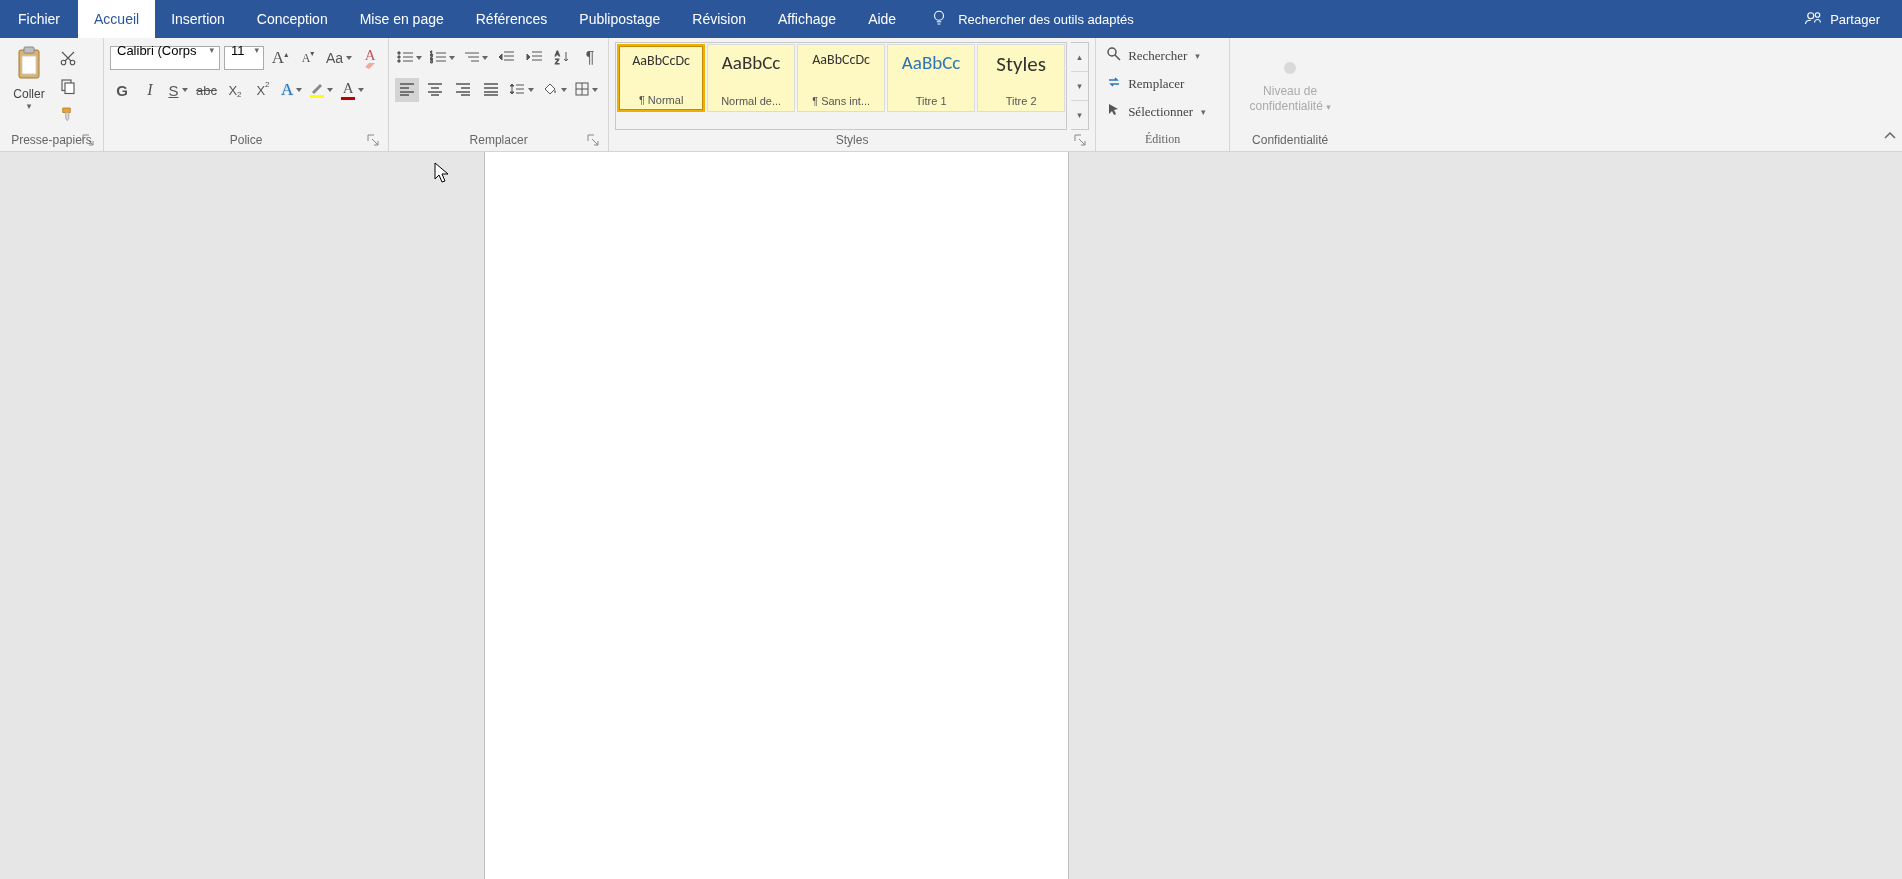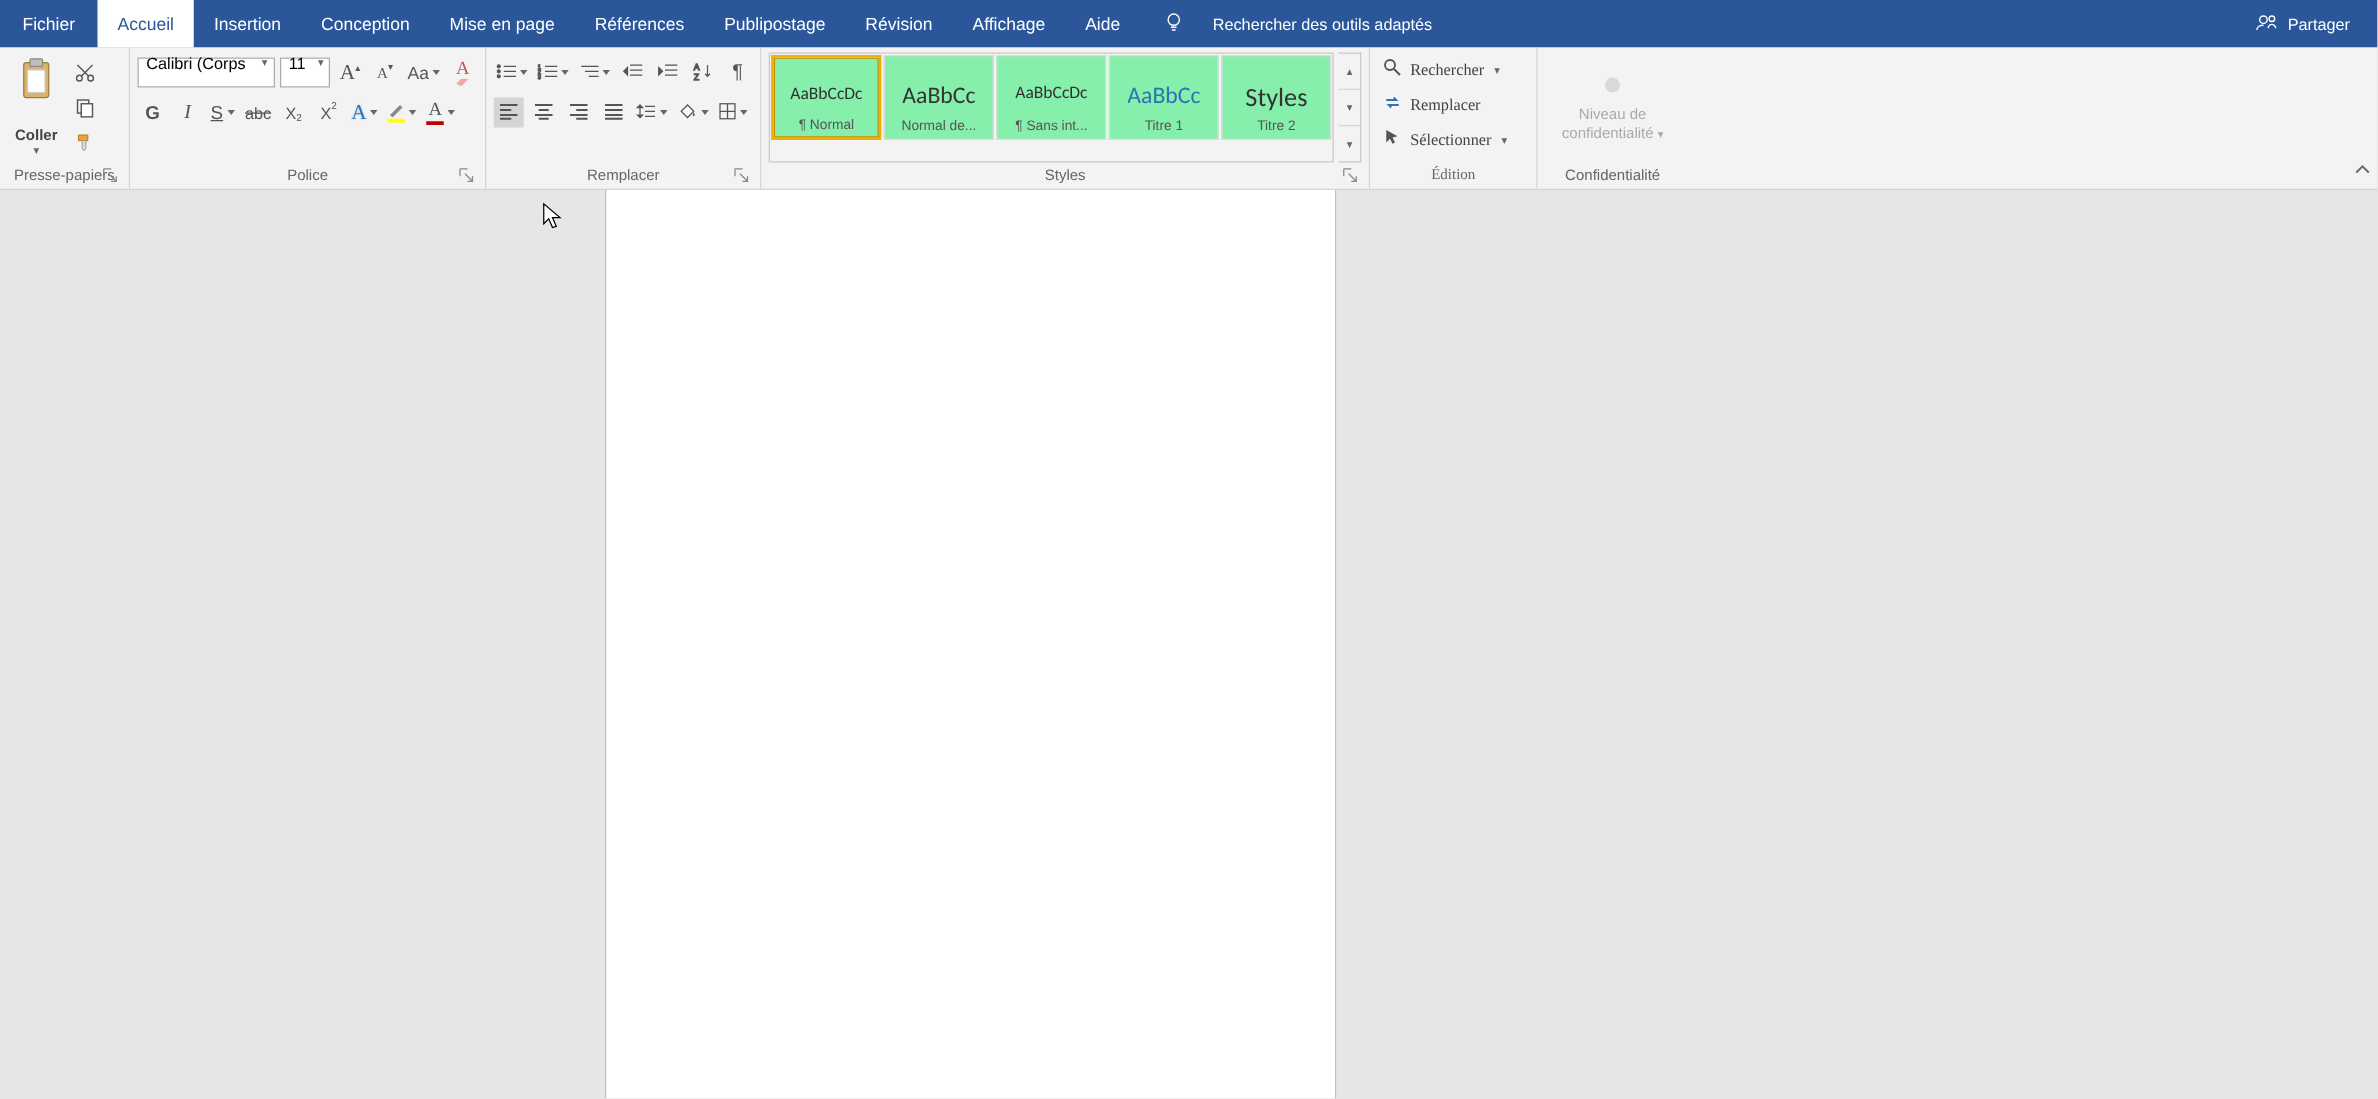--- a/index.html
+++ b/index.html
@@ -28,21 +28,21 @@
   }
   .tab.active {
     background: #fff;
     color: #2b579a;
   }
   .tab-file { padding: 0 18px; }
   .tell-me {
     display: flex;
     align-items: center;
     padding: 0 18px;
-    gap: 22px;
+    gap: 10px;
     cursor: text;
   }
   .tell-me svg { width: 18px; height: 18px; }
   .spacer { flex: 1; }
   .share {
     display: flex;
     align-items: center;
     padding: 0 22px;
     gap: 8px;
     cursor: pointer;
@@ -89,21 +89,21 @@
   .clipboard-big {
     display: flex;
     flex-direction: column;
     align-items: center;
     justify-content: flex-start;
     width: 46px;
     padding-top: 4px;
     cursor: pointer;
   }
   .clipboard-big svg { width: 32px; height: 36px; }
-  .clipboard-label { font-size: 12px; margin-top: 16px; font-weight: bold; }
+  .clipboard-label { font-size: 12px; margin-top: 2px; }
   .clipboard-side {
     display: flex;
     flex-direction: column;
     gap: 6px;
     padding-top: 6px;
   }
   .smallbtn {
     width: 24px; height: 22px;
     display: flex; align-items: center; justify-content: center;
     cursor: pointer;
@@ -171,27 +171,27 @@
   .style-gallery {
     display: flex;
     gap: 2px;
     background: #f3f3f3;
     border:1px solid #c9c9c9;
     padding:1px;
   }
   .style-item {
     width: 88px;
     height: 68px;
-    background: #86efac;
+    background: #fef9c3;
     border: 1px solid #dcdcdc;
     display: flex;
     flex-direction: column;
     align-items: center;
     justify-content: space-between;
-    padding: 20px 2px 4px 2px;
+    padding: 6px 2px 4px 2px;
     cursor: pointer;
   }
   .style-item.selected { border: 2px solid #f0b000; box-shadow: inset 0 0 0 1px #c78a00; }
   .style-preview {
     font-family: Calibri, sans-serif;
     color: #333;
     white-space: nowrap;
     overflow: hidden;
   }
   .style-name {

